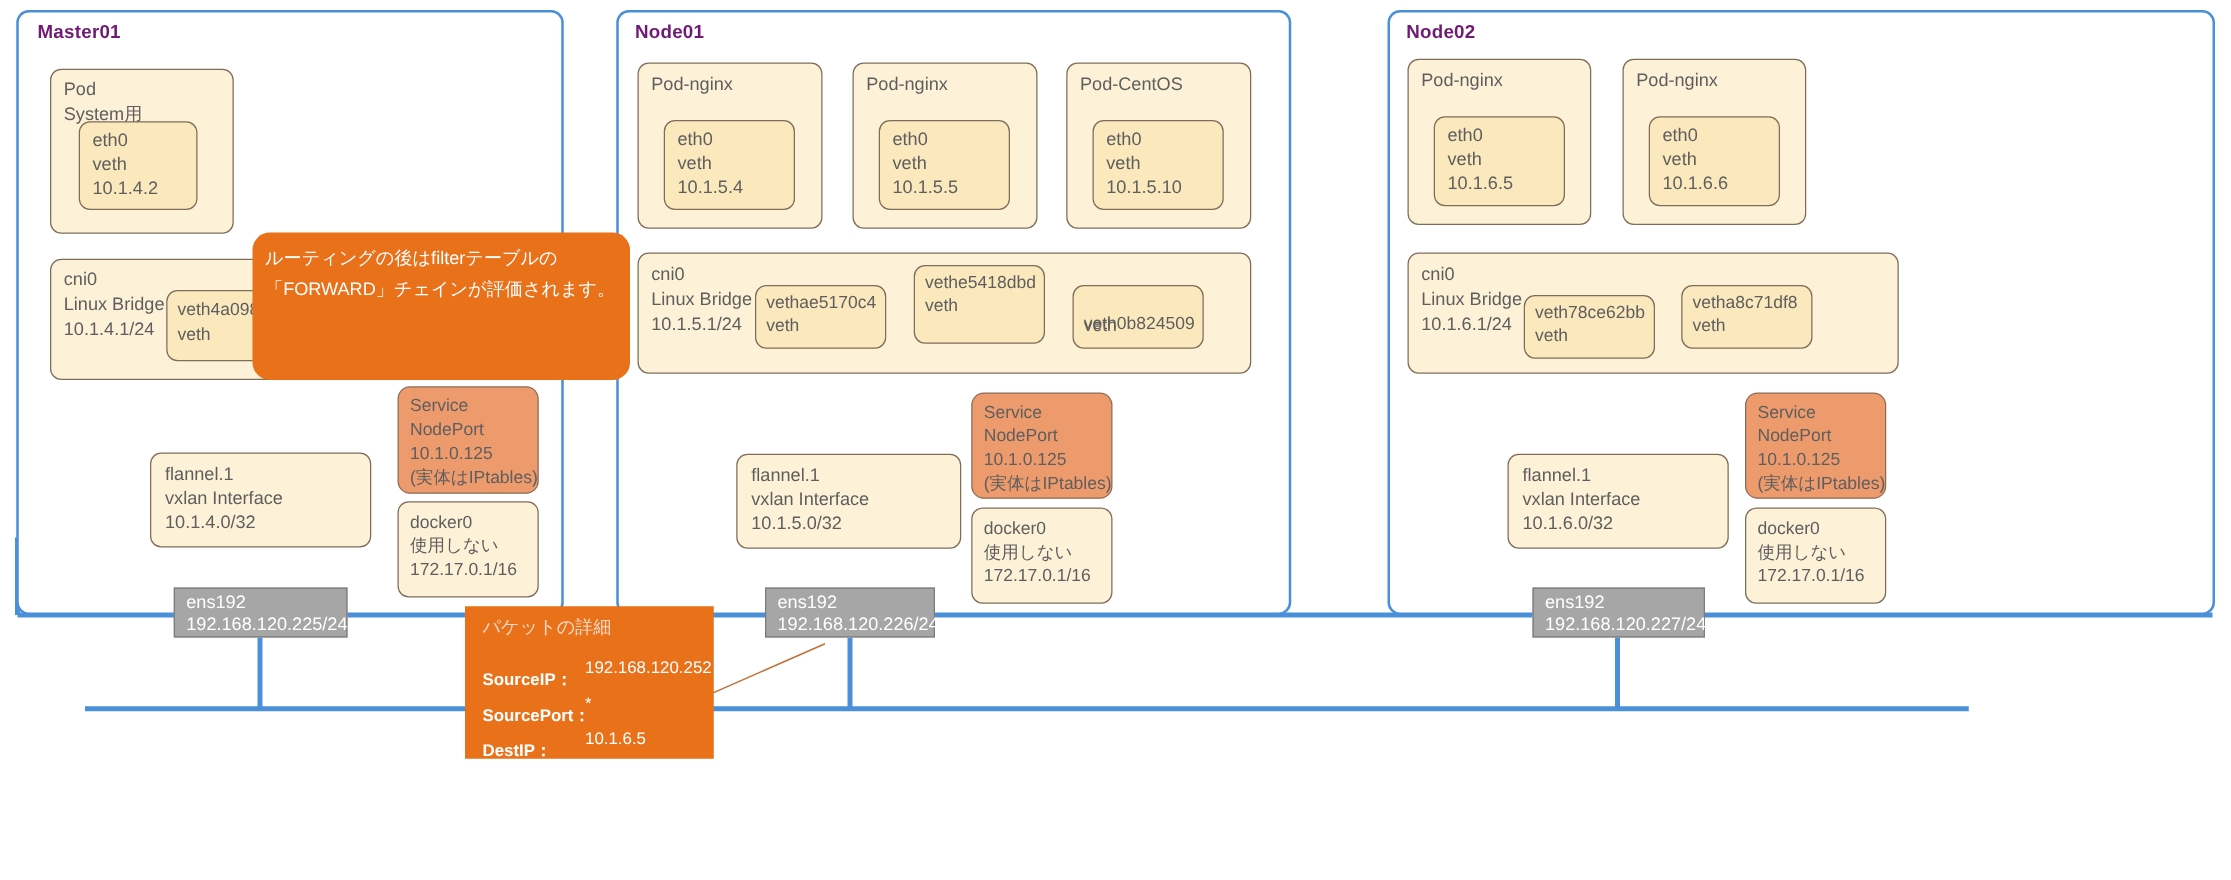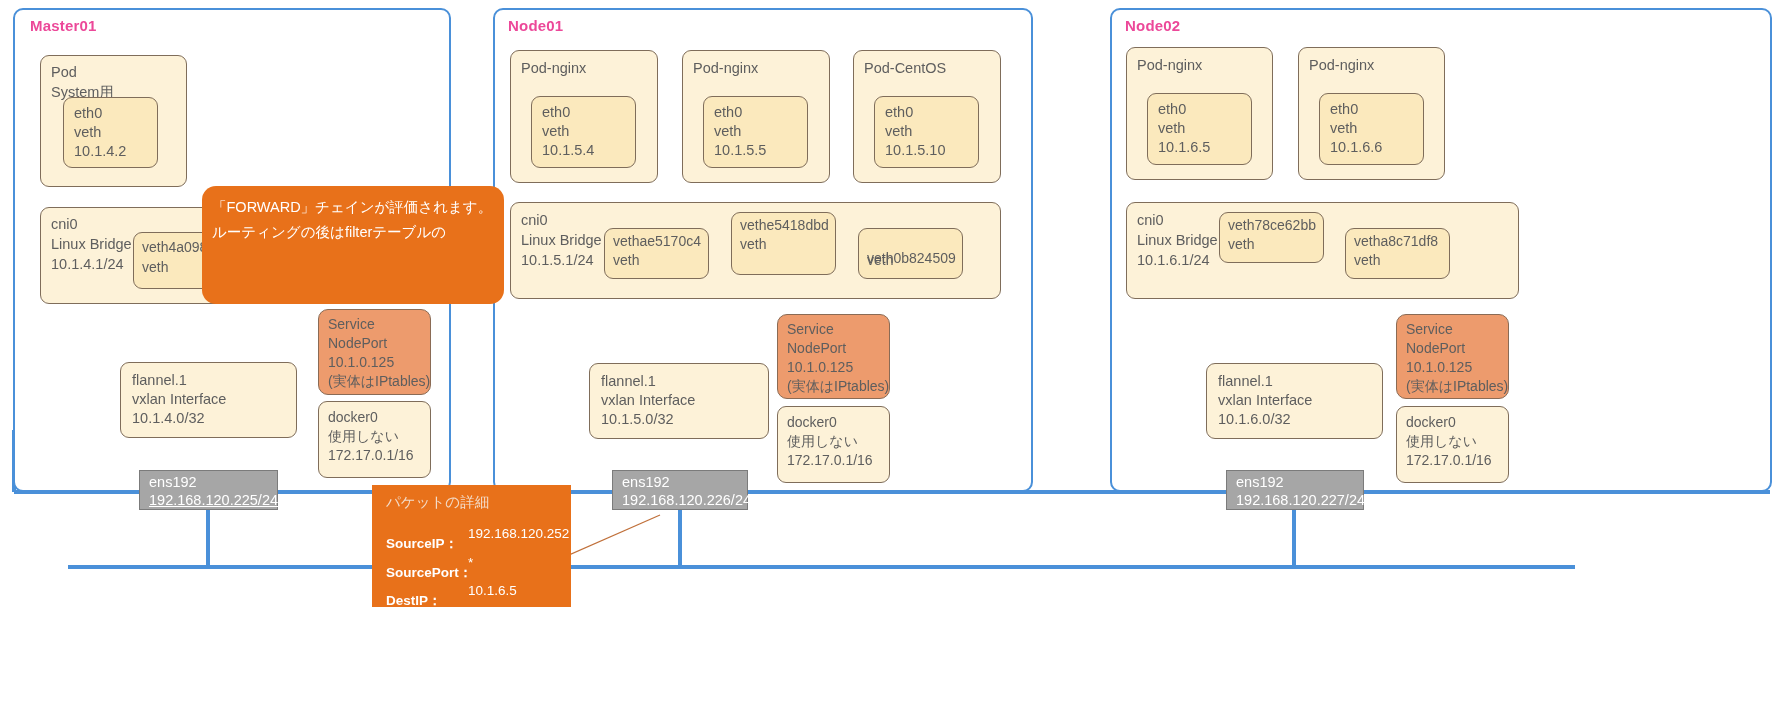--- a/index.html
+++ b/index.html
@@ -9,21 +9,21 @@
     color:#595959;
   }
   #stage{position:absolute;left:0;top:0;width:1785px;height:704px;}
   .abs{position:absolute;box-sizing:border-box;}
 
   
   .host{
     border:2px solid #4a90d9;border-radius:10px;background:#ffffff;
   }
   .host-title{
-    font-weight:bold;font-size:15px;color:#ec4899;letter-spacing:0.2px;
+    font-weight:bold;font-size:15px;color:#701a75;letter-spacing:0.2px;
   }
 
   
   .tan{
     background:#fdf2d8;border:1.6px solid #7f6d5a;border-radius:9px;
   }
   .tan2{
     background:#fbe9bd;border:1.6px solid #7f6d5a;border-radius:9px;
   }
   .boxtext{
@@ -139,21 +139,21 @@
   </div>
 
   <div class="abs tan" style="left:318px;top:401px;width:113px;height:77px;">
     <div class="boxtext small" style="position:absolute;left:9px;top:6px;">docker0</div>
     <div class="boxtext small" style="position:absolute;left:9px;top:25px;">使用しない</div>
     <div class="boxtext small" style="position:absolute;left:9px;top:44px;">172.17.0.1/16</div>
   </div>
 
   <div class="abs nic" style="left:139px;top:470px;width:139px;height:40px;">
     <div class="boxtext" style="position:absolute;left:9px;top:1px;color:#ffffff;">ens192</div>
-    <div class="boxtext" style="position:absolute;left:9px;top:19px;color:#ffffff;text-decoration:underline;">192.168.120.225/24</div>
+    <div class="boxtext" style="position:absolute;left:9px;top:19px;color:#ffffff;">192.168.120.225/24</div>
   </div>
 
   <div class="abs host" style="left:493px;top:8px;width:540px;height:484px;">
   </div>
   <div class="abs host-title" style="left:508px;top:17px;">Node01</div>
 
   <div class="abs tan" style="left:510px;top:50px;width:148px;height:133px;">
     <div class="boxtext" style="position:absolute;left:10px;top:7px;">Pod-nginx</div>
   </div>
   <div class="abs tan2" style="left:531px;top:96px;width:105px;height:72px;">
@@ -242,21 +242,21 @@
     <div class="boxtext" style="position:absolute;left:10px;top:5px;">eth0</div>
     <div class="boxtext" style="position:absolute;left:10px;top:24px;">veth</div>
     <div class="boxtext" style="position:absolute;left:10px;top:43px;">10.1.6.6</div>
   </div>
 
   <div class="abs tan" style="left:1126px;top:202px;width:393px;height:97px;">
     <div class="boxtext" style="position:absolute;left:10px;top:7px;">cni0</div>
     <div class="boxtext" style="position:absolute;left:10px;top:27px;">Linux Bridge</div>
     <div class="boxtext" style="position:absolute;left:10px;top:47px;">10.1.6.1/24</div>
   </div>
-  <div class="abs tan2" style="left:1219px;top:212px;width:105px;height:51px;">
+  <div class="abs tan2" style="left:1219px;top:236px;width:105px;height:51px;">
     <div class="boxtext small" style="position:absolute;left:8px;top:3px;">veth78ce62bb</div>
     <div class="boxtext small" style="position:absolute;left:8px;top:22px;">veth</div>
   </div>
   <div class="abs tan2" style="left:1345px;top:228px;width:105px;height:51px;">
     <div class="boxtext small" style="position:absolute;left:8px;top:3px;">vetha8c71df8</div>
     <div class="boxtext small" style="position:absolute;left:8px;top:22px;">veth</div>
   </div>
 
   <div class="abs tan" style="left:1206px;top:363px;width:177px;height:76px;">
     <div class="boxtext" style="position:absolute;left:11px;top:7px;">flannel.1</div>
@@ -276,22 +276,22 @@
     <div class="boxtext small" style="position:absolute;left:9px;top:25px;">使用しない</div>
     <div class="boxtext small" style="position:absolute;left:9px;top:44px;">172.17.0.1/16</div>
   </div>
 
   <div class="abs nic" style="left:1226px;top:470px;width:138px;height:40px;">
     <div class="boxtext" style="position:absolute;left:9px;top:1px;color:#ffffff;">ens192</div>
     <div class="boxtext" style="position:absolute;left:9px;top:19px;color:#ffffff;">192.168.120.227/24</div>
   </div>
 
   <div class="abs callout" style="left:202px;top:186px;width:302px;height:118px;padding:9px 0 0 10px;">
+    <div class="line">ルーティングの後はfilterテーブルの</div>
     <div class="line">「FORWARD」チェインが評価されます。</div>
-    <div class="line">ルーティングの後はfilterテーブルの</div>
   </div>
 
   <div class="abs pktbox" style="left:372px;top:485px;width:199px;height:122px;">
     <div class="pkt-title" style="position:absolute;left:14px;top:7px;">パケットの詳細</div>
     <div style="position:absolute;left:14px;top:40px;">
       <div class="pkt-row">
         <span class="pkt-key">SourceIP：</span>
         <span class="pkt-val">192.168.120.252</span>
       </div>
       <div class="pkt-row">

